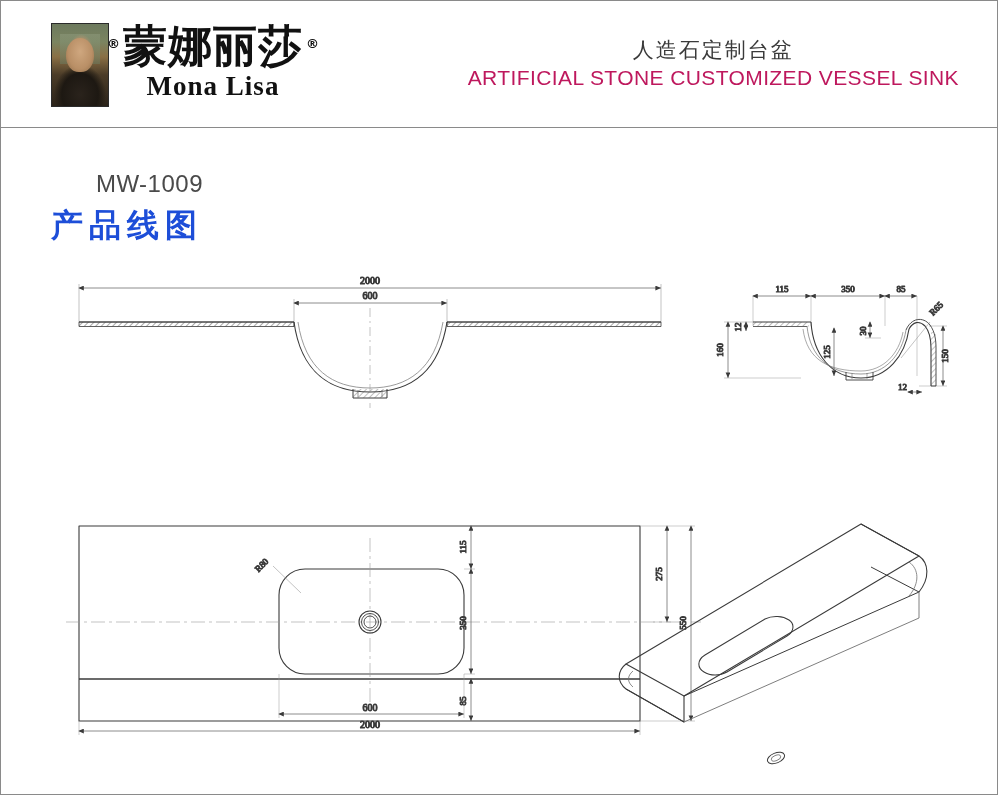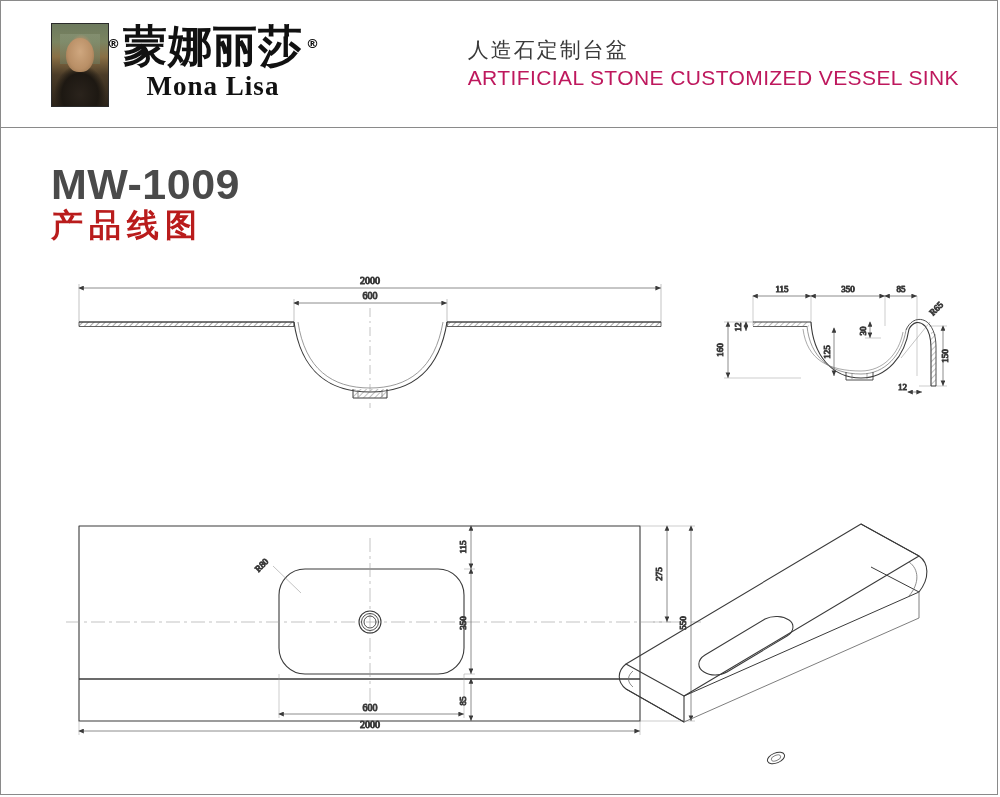--- a/index.html
+++ b/index.html
@@ -46,36 +46,36 @@
     position:absolute;left:-16px;top:-2px;font-size:13px;color:#111;
   }
   .reg-right{
     position:absolute;right:-17px;top:-2px;font-size:13px;color:#111;
   }
   .en-brand{
     font-family:"Liberation Serif","DejaVu Serif",serif;
     font-size:27px;font-weight:bold;letter-spacing:1px;color:#111;
     margin-top:2px;white-space:nowrap;text-align:center;
   }
-  .header-right{position:absolute;right:38px;top:36px;text-align:left;}
+  .header-right{position:absolute;right:38px;top:36px;text-align:center;}
   .hr-cn{
     font-family:"DejaVu Sans","Liberation Sans",sans-serif;
     font-size:21px;letter-spacing:2px;color:#3a3a3a;line-height:26px;white-space:nowrap;
   }
   .hr-en{
     font-size:21px;letter-spacing:.4px;color:#be185d;line-height:30px;white-space:nowrap;
   }
   
   .title-block{position:absolute;left:50px;top:164px;}
   .title-code{
-    font-size:43px;font-weight:bold;color:#4a4a4a;letter-spacing:.5px;line-height:38px;
+    font-size:24px;font-weight:normal;color:#4a4a4a;letter-spacing:.5px;line-height:38px;text-align:right;
   }
   .title-cn{
     font-family:"DejaVu Sans","Liberation Sans",sans-serif;
-    font-size:32px;font-weight:bold;color:#b91c1c;letter-spacing:6px;line-height:40px;margin-top:2px;
+    font-size:32px;font-weight:bold;color:#1d4ed8;letter-spacing:6px;line-height:40px;margin-top:2px;
   }
   
   .drawing{position:absolute;left:0;top:125px;width:808px;height:668px;}
   svg{display:block;}
   text{font-family:"Liberation Serif","DejaVu Serif",serif;fill:#3a3a3a;}
 </style>
 </head>
 <body>
 
 <div class="page">

